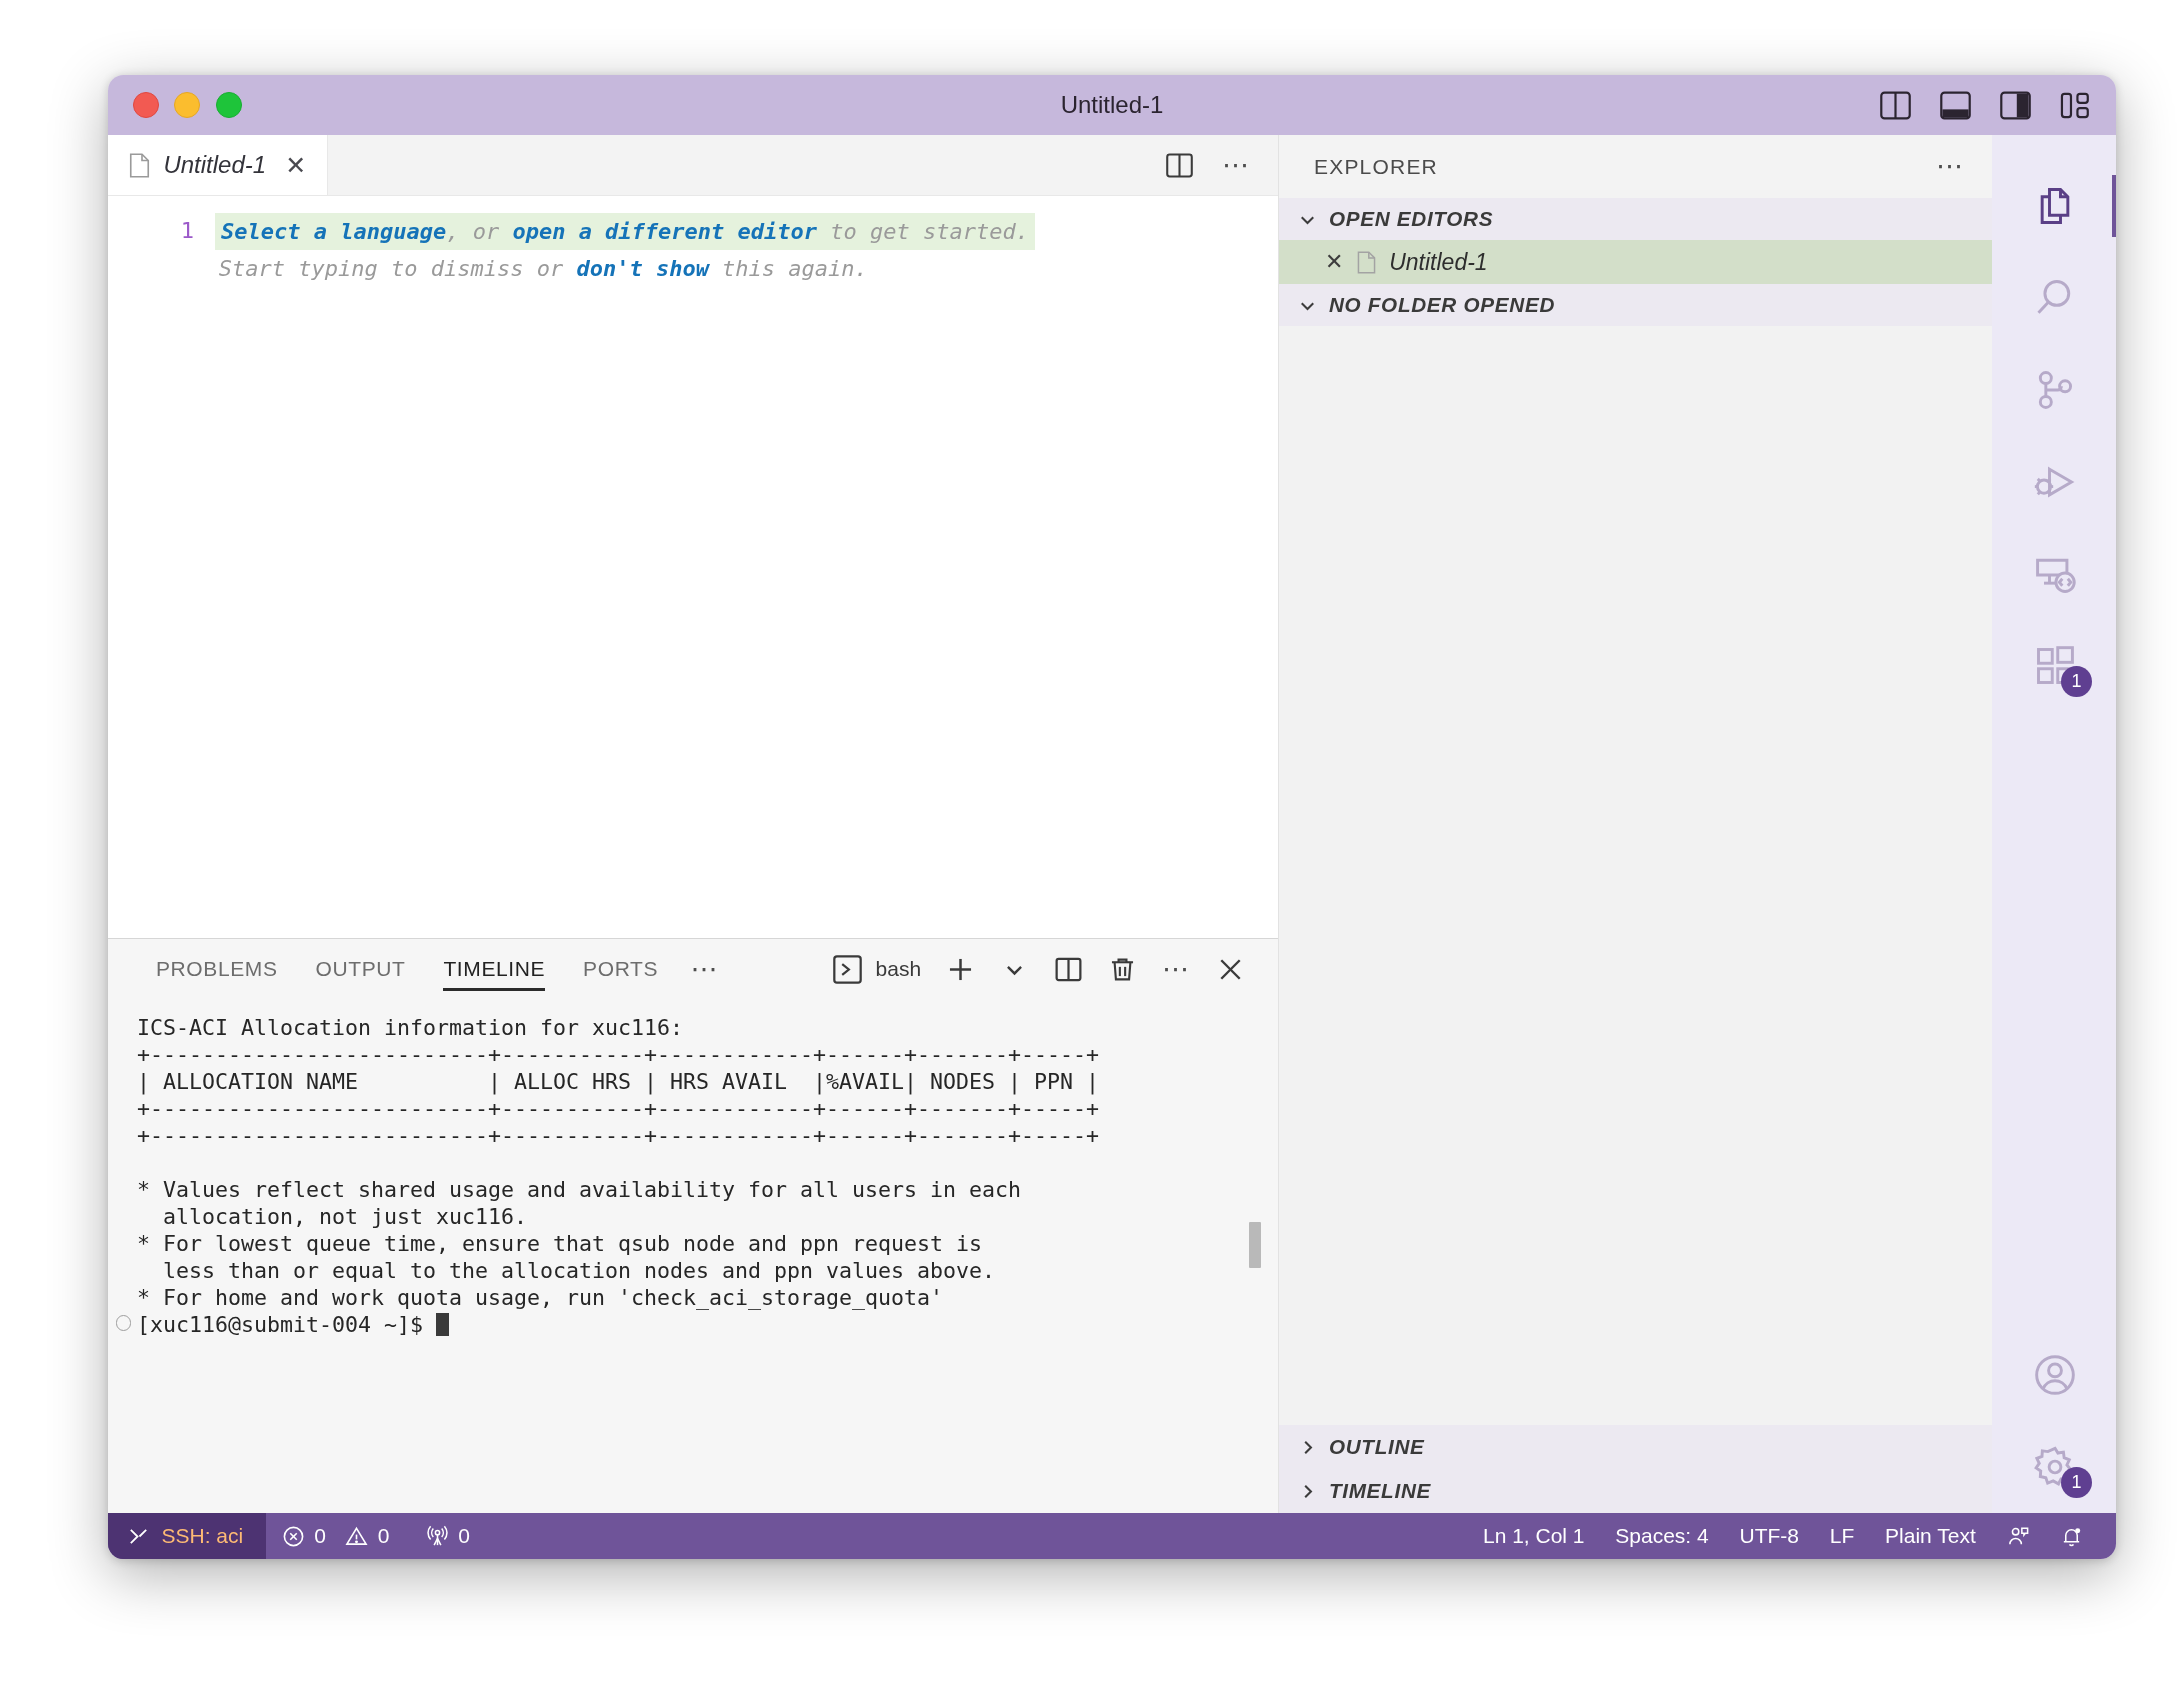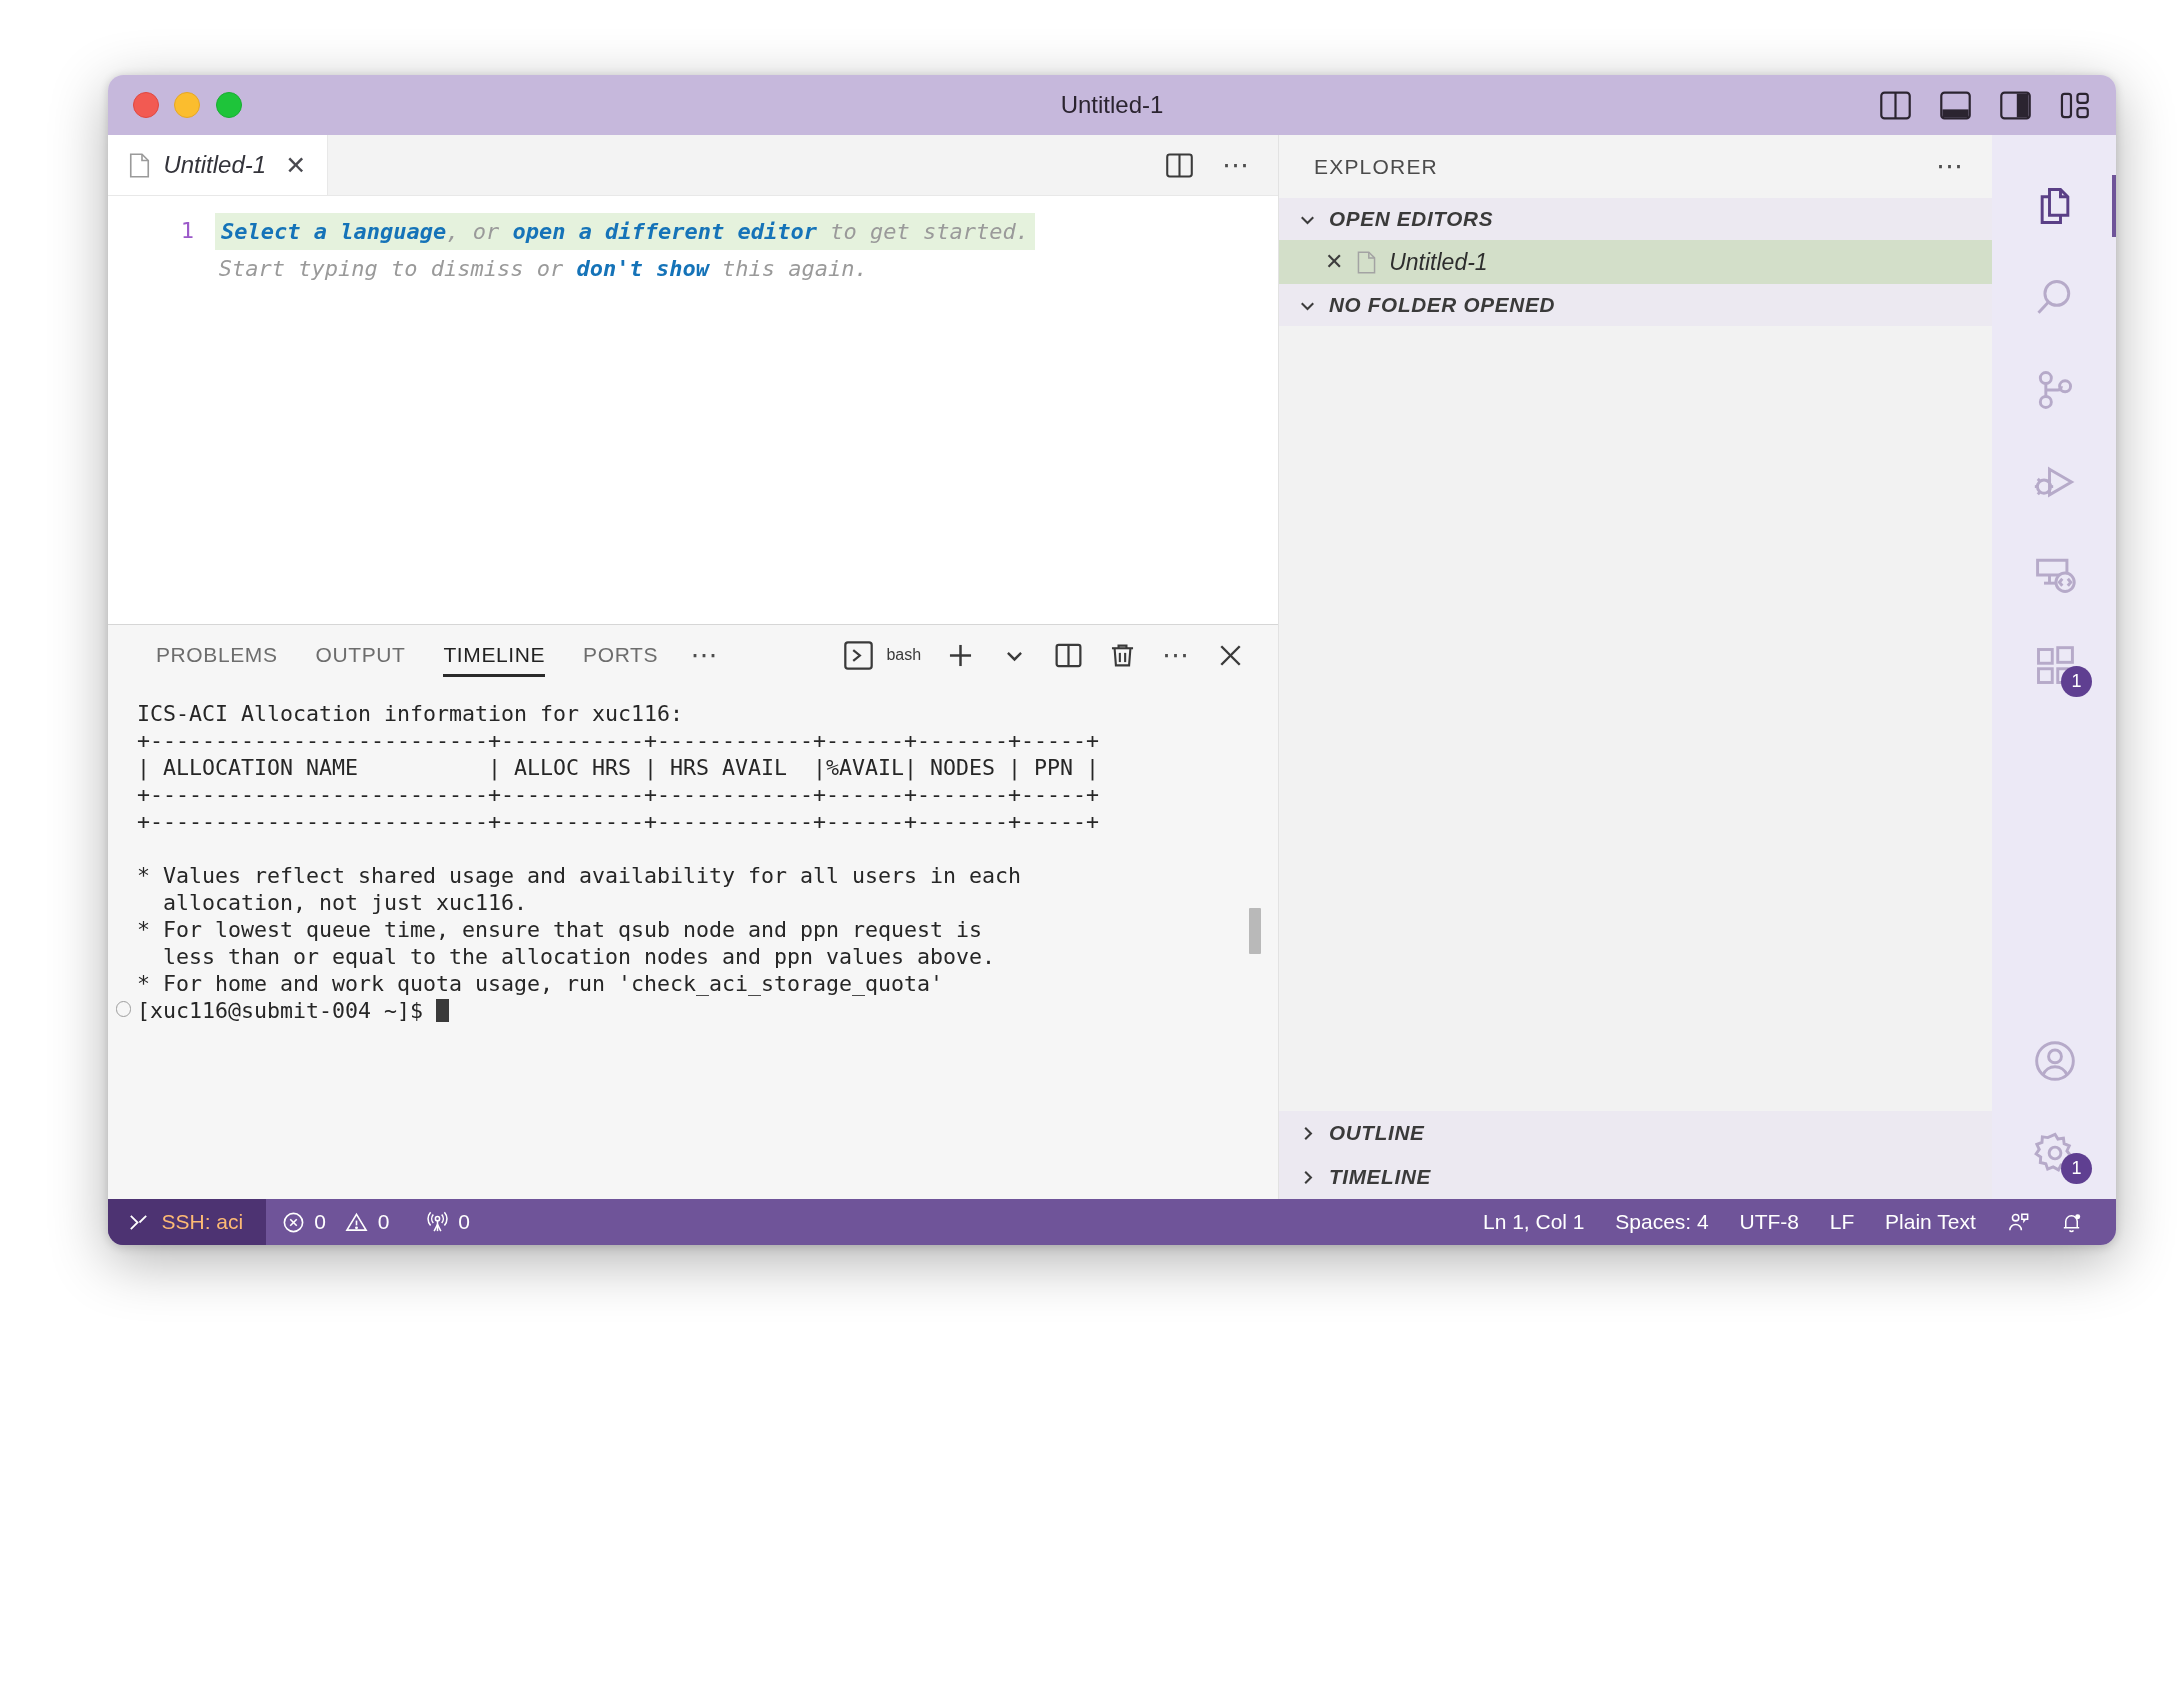--- a/index.html
+++ b/index.html
@@ -17,21 +17,21 @@
     height: 1691px;
     background: #ffffff;
   }
 
   
   .window {
     position: absolute;
     left: 108px;
     top: 75px;
     width: 2008px;
-    height: 1170px;
+    height: 1484px;
     border-radius: 15.4px;
     background: #f3f3f3;
     box-shadow: 0 15.4px 58px rgba(0,0,0,0.30), 0 1.9px 9.6px rgba(0,0,0,0.16);
     overflow: hidden;
     display: flex;
     flex-direction: column;
   }
 
   
   .titlebar {
@@ -212,21 +212,21 @@
     display: flex;
     align-items: center;
     gap: 25px;
     padding-right: 33px;
   }
   .shell-chip {
     display: flex;
     align-items: center;
     gap: 13.4px;
   }
-  .shell-name { font-size: 16px; color: #3a3a3a; }
+  .shell-name { font-size: 21px; color: #3a3a3a; }
   .pa-icon { width: 29px; height: 29px; display:block; color: #3a3a3a; }
 
   .terminal {
     flex: 1;
     position: relative;
     padding: 15.4px 0 0 29px;
     font-family: "DejaVu Sans Mono", monospace;
     font-size: 21.6px;
     line-height: 27px;
     color: #262626;

